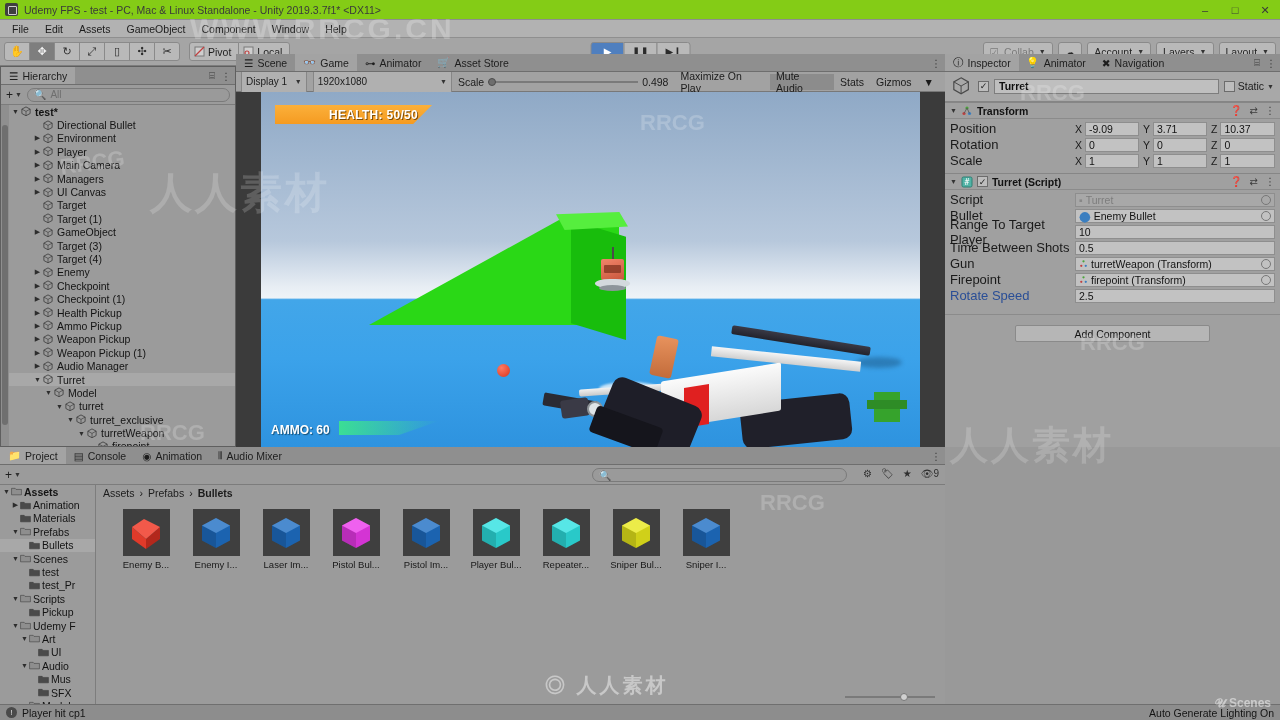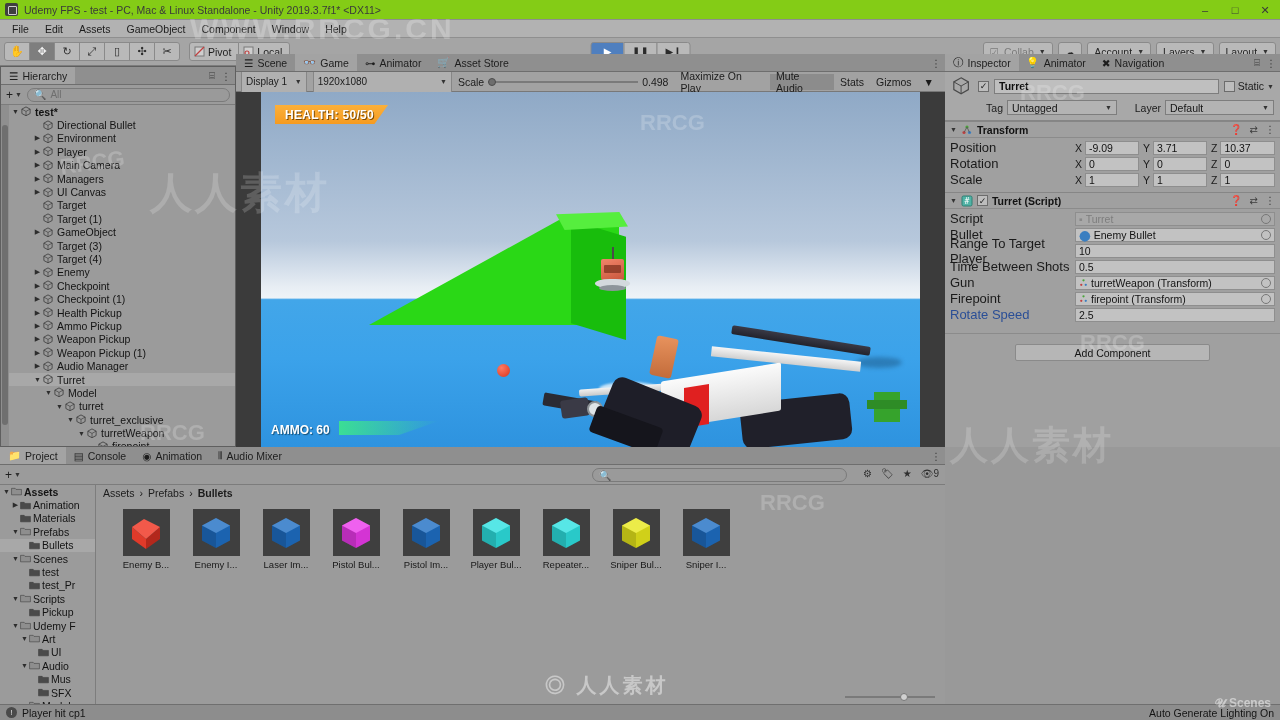--- a/index.html
+++ b/index.html
@@ -205,21 +205,21 @@
              background: #20202a; transform: rotate(-6deg); border-radius: 10px; }
   .w-stock { position: absolute; left: 0px; top: 92px; width: 70px; height: 28px;
              background: #15151c; transform: rotate(20deg); border-radius: 4px; }
   .hud-health {
     position: absolute; left: 14px; top: 13px; height: 19px; padding: 0 14px 0 10px;
     background: linear-gradient(180deg,#fbb03b,#f59b21);
     display: flex; align-items: center;
     clip-path: polygon(0 0, 100% 0, 88% 100%, 0 100%);
   }
   .hud-health span { font-size: 12px; font-weight: bold; color: #fff;
-                     text-shadow: 1px 1px 0 #7a4a06; letter-spacing: .3px; }
+                     text-shadow: 1px 1px 0 #7a4a06; letter-spacing: .3px; margin-left: 44px; }
   .hud-ammo { position: absolute; left: 10px; bottom: 10px; }
   .hud-ammo span { font-size: 12px; font-weight: bold; color: #fff;
                    text-shadow: 1px 1px 1px #174f73; }
   .hud-ammo-bar { position: absolute; left: 78px; bottom: 12px; width: 100px; height: 14px;
                   background: linear-gradient(90deg,rgba(60,230,140,.9),rgba(60,230,140,0));
                   clip-path: polygon(0 0, 100% 0, 60% 100%, 0 100%); }
 
   
   #inspector { left: 945px; top: 54px; width: 335px; height: 393px; border: none; background: #a0a0a0; }
   .insp-tabs { height: 18px; background: #8f8f8f; display: flex; position: relative;
@@ -772,32 +772,20 @@
           <path d="M11 2 L19 6.5 L19 15 L11 19.5 L3 15 L3 6.5 Z" fill="none" stroke="#4a4a4a" stroke-width="1.3"></path>
           <path d="M3 6.5 L11 11 L19 6.5 M11 11 L11 19.5" fill="none" stroke="#4a4a4a" stroke-width="1.1"></path>
         </svg>
         <div class="cbx">✓</div>
         <div class="name-field">
           <span>Turret</span>
         </div>
         <div class="static-box">
           <span class="cbx"></span>
           <span>Static</span>
-          <span class="caret">▼</span>
-        </div>
-      </div>
-      <div class="insp-row2">
-        <span class="lbl" style="width:52px;text-align:right">Tag</span>
-        <div class="sel" style="width:110px">
-          <span>Untagged</span>
-          <span class="caret">▼</span>
-        </div>
-        <span class="lbl" style="width:40px;text-align:right">Layer</span>
-        <div class="sel" style="flex:1">
-          <span>Default</span>
           <span class="caret">▼</span>
         </div>
       </div>
     </div>
 
     <div class="comp-head">
       <span class="caret">▼</span>
       <svg width="12" height="12" viewBox="0 0 12 12">
         <circle cx="3" cy="8.5" r="1.6" fill="#c04040"></circle>
         <circle cx="8.5" cy="8.5" r="1.6" fill="#3a7ec0"></circle>

